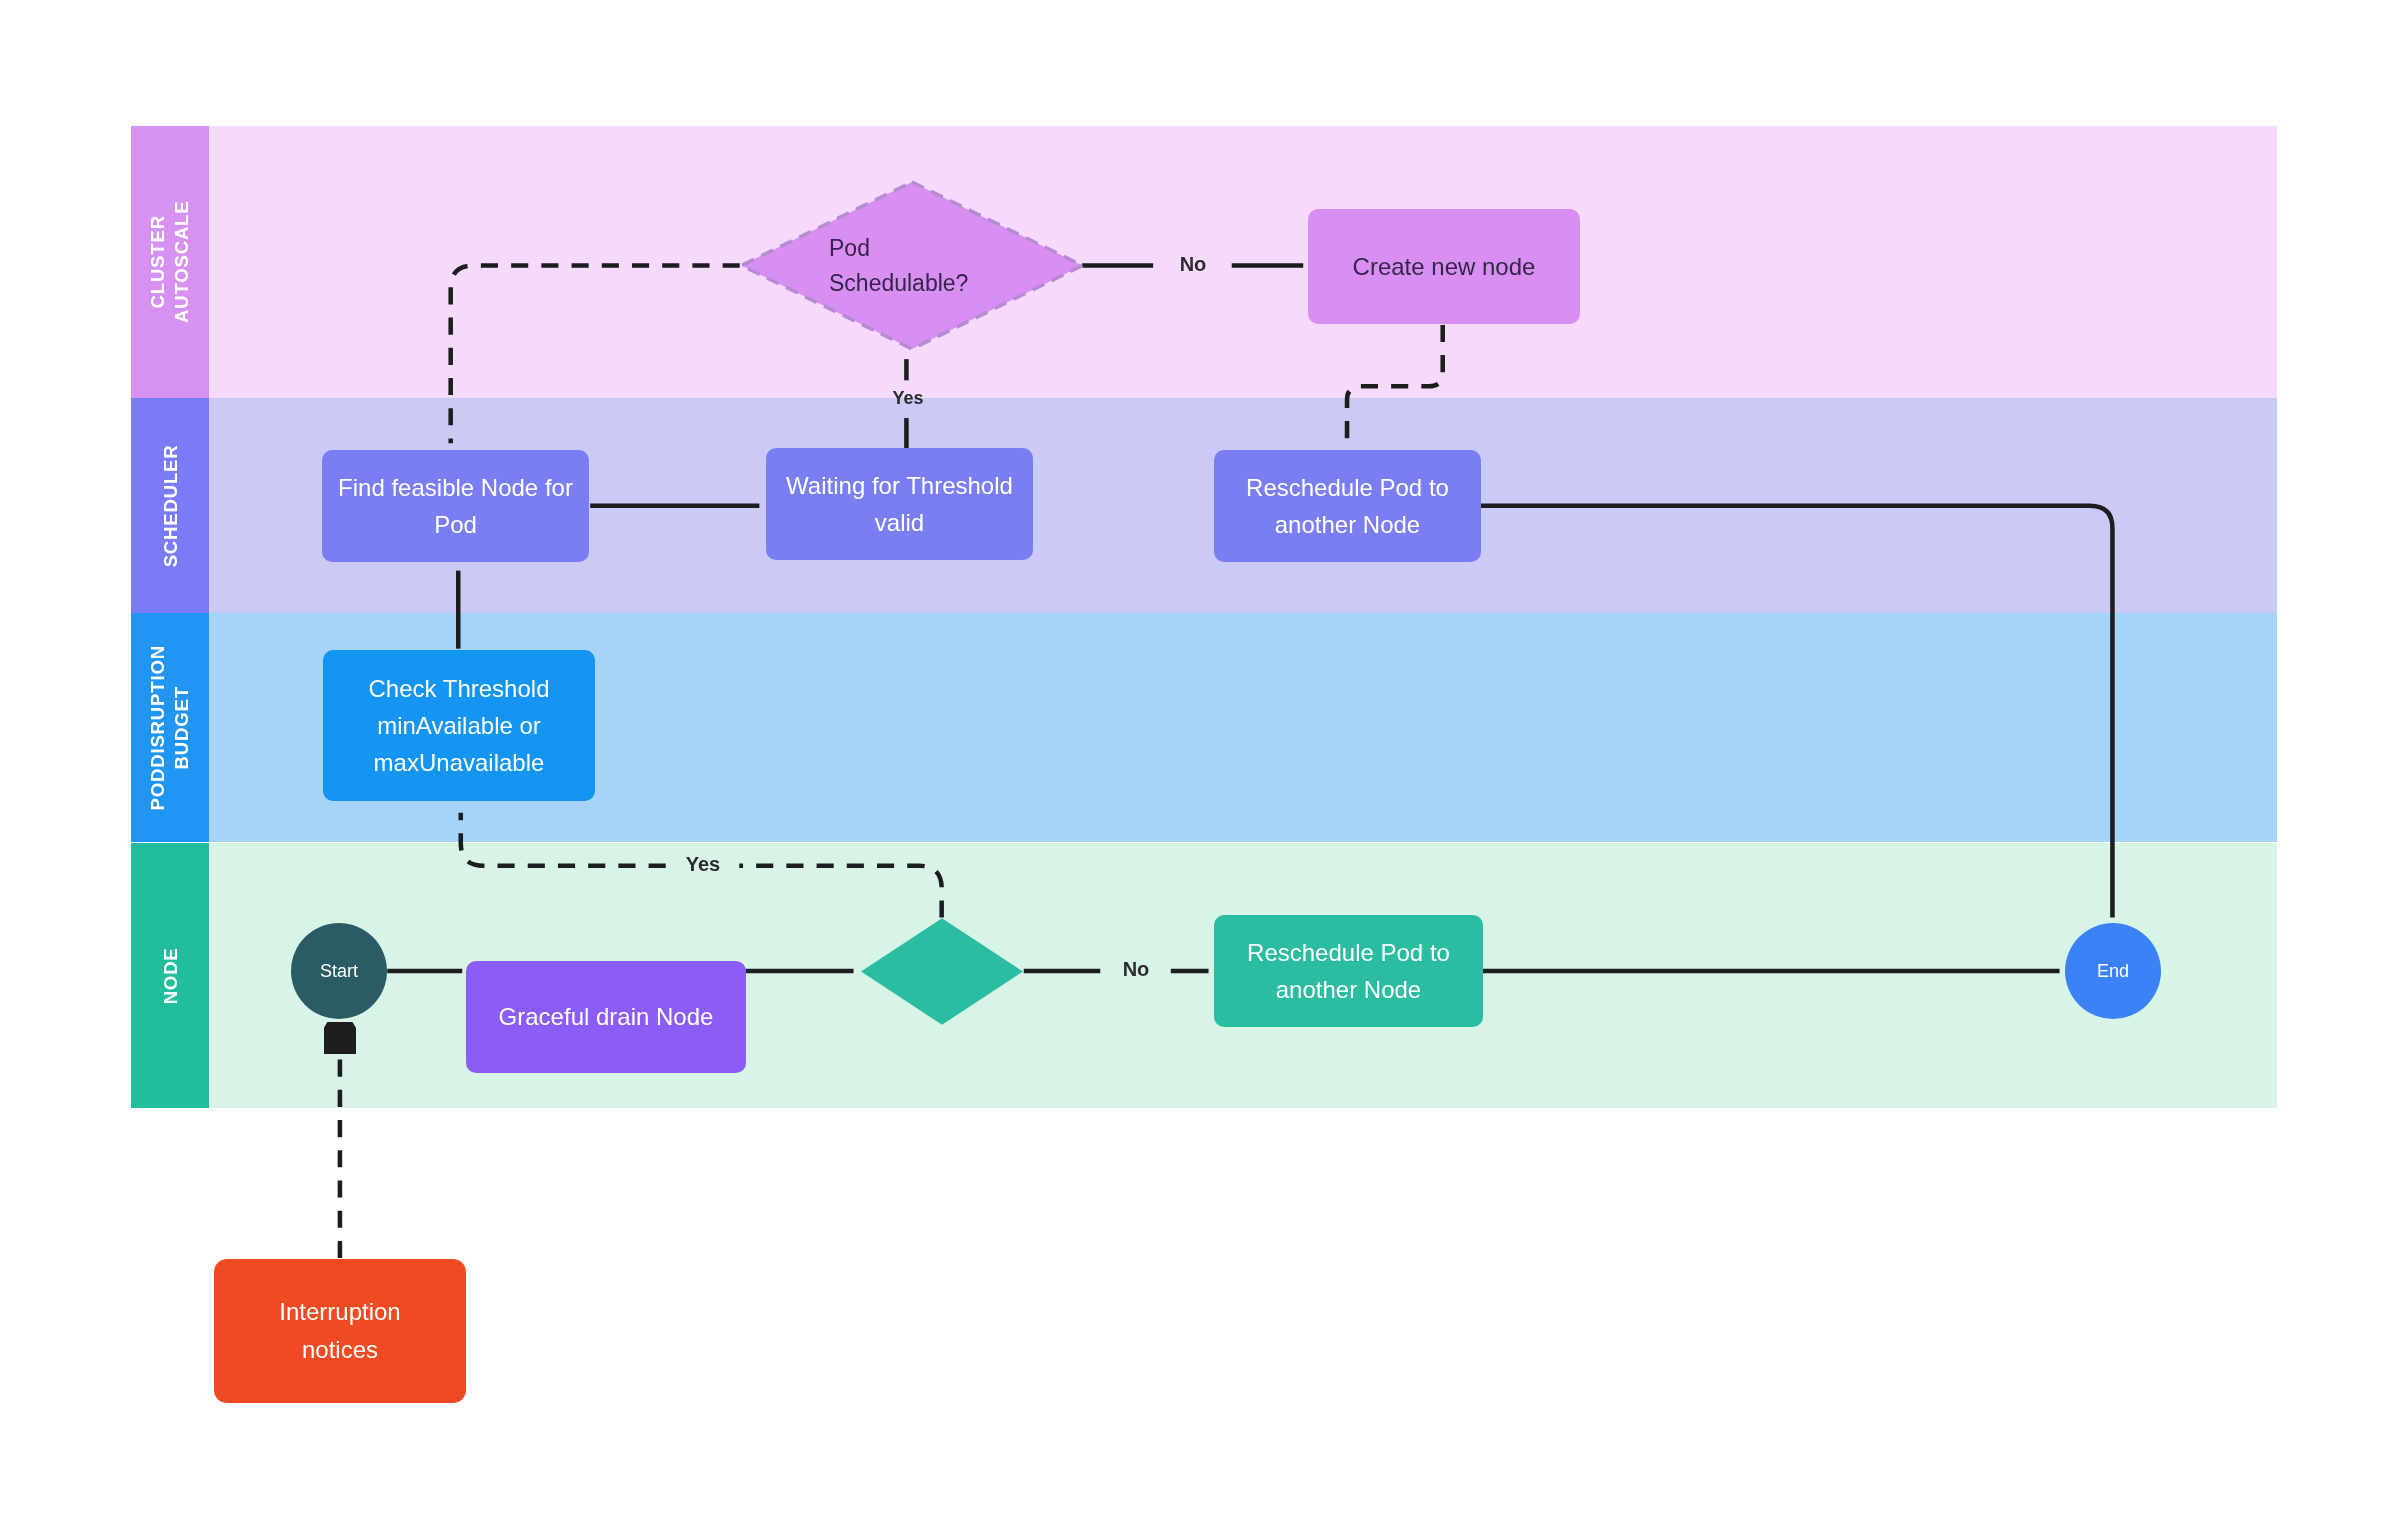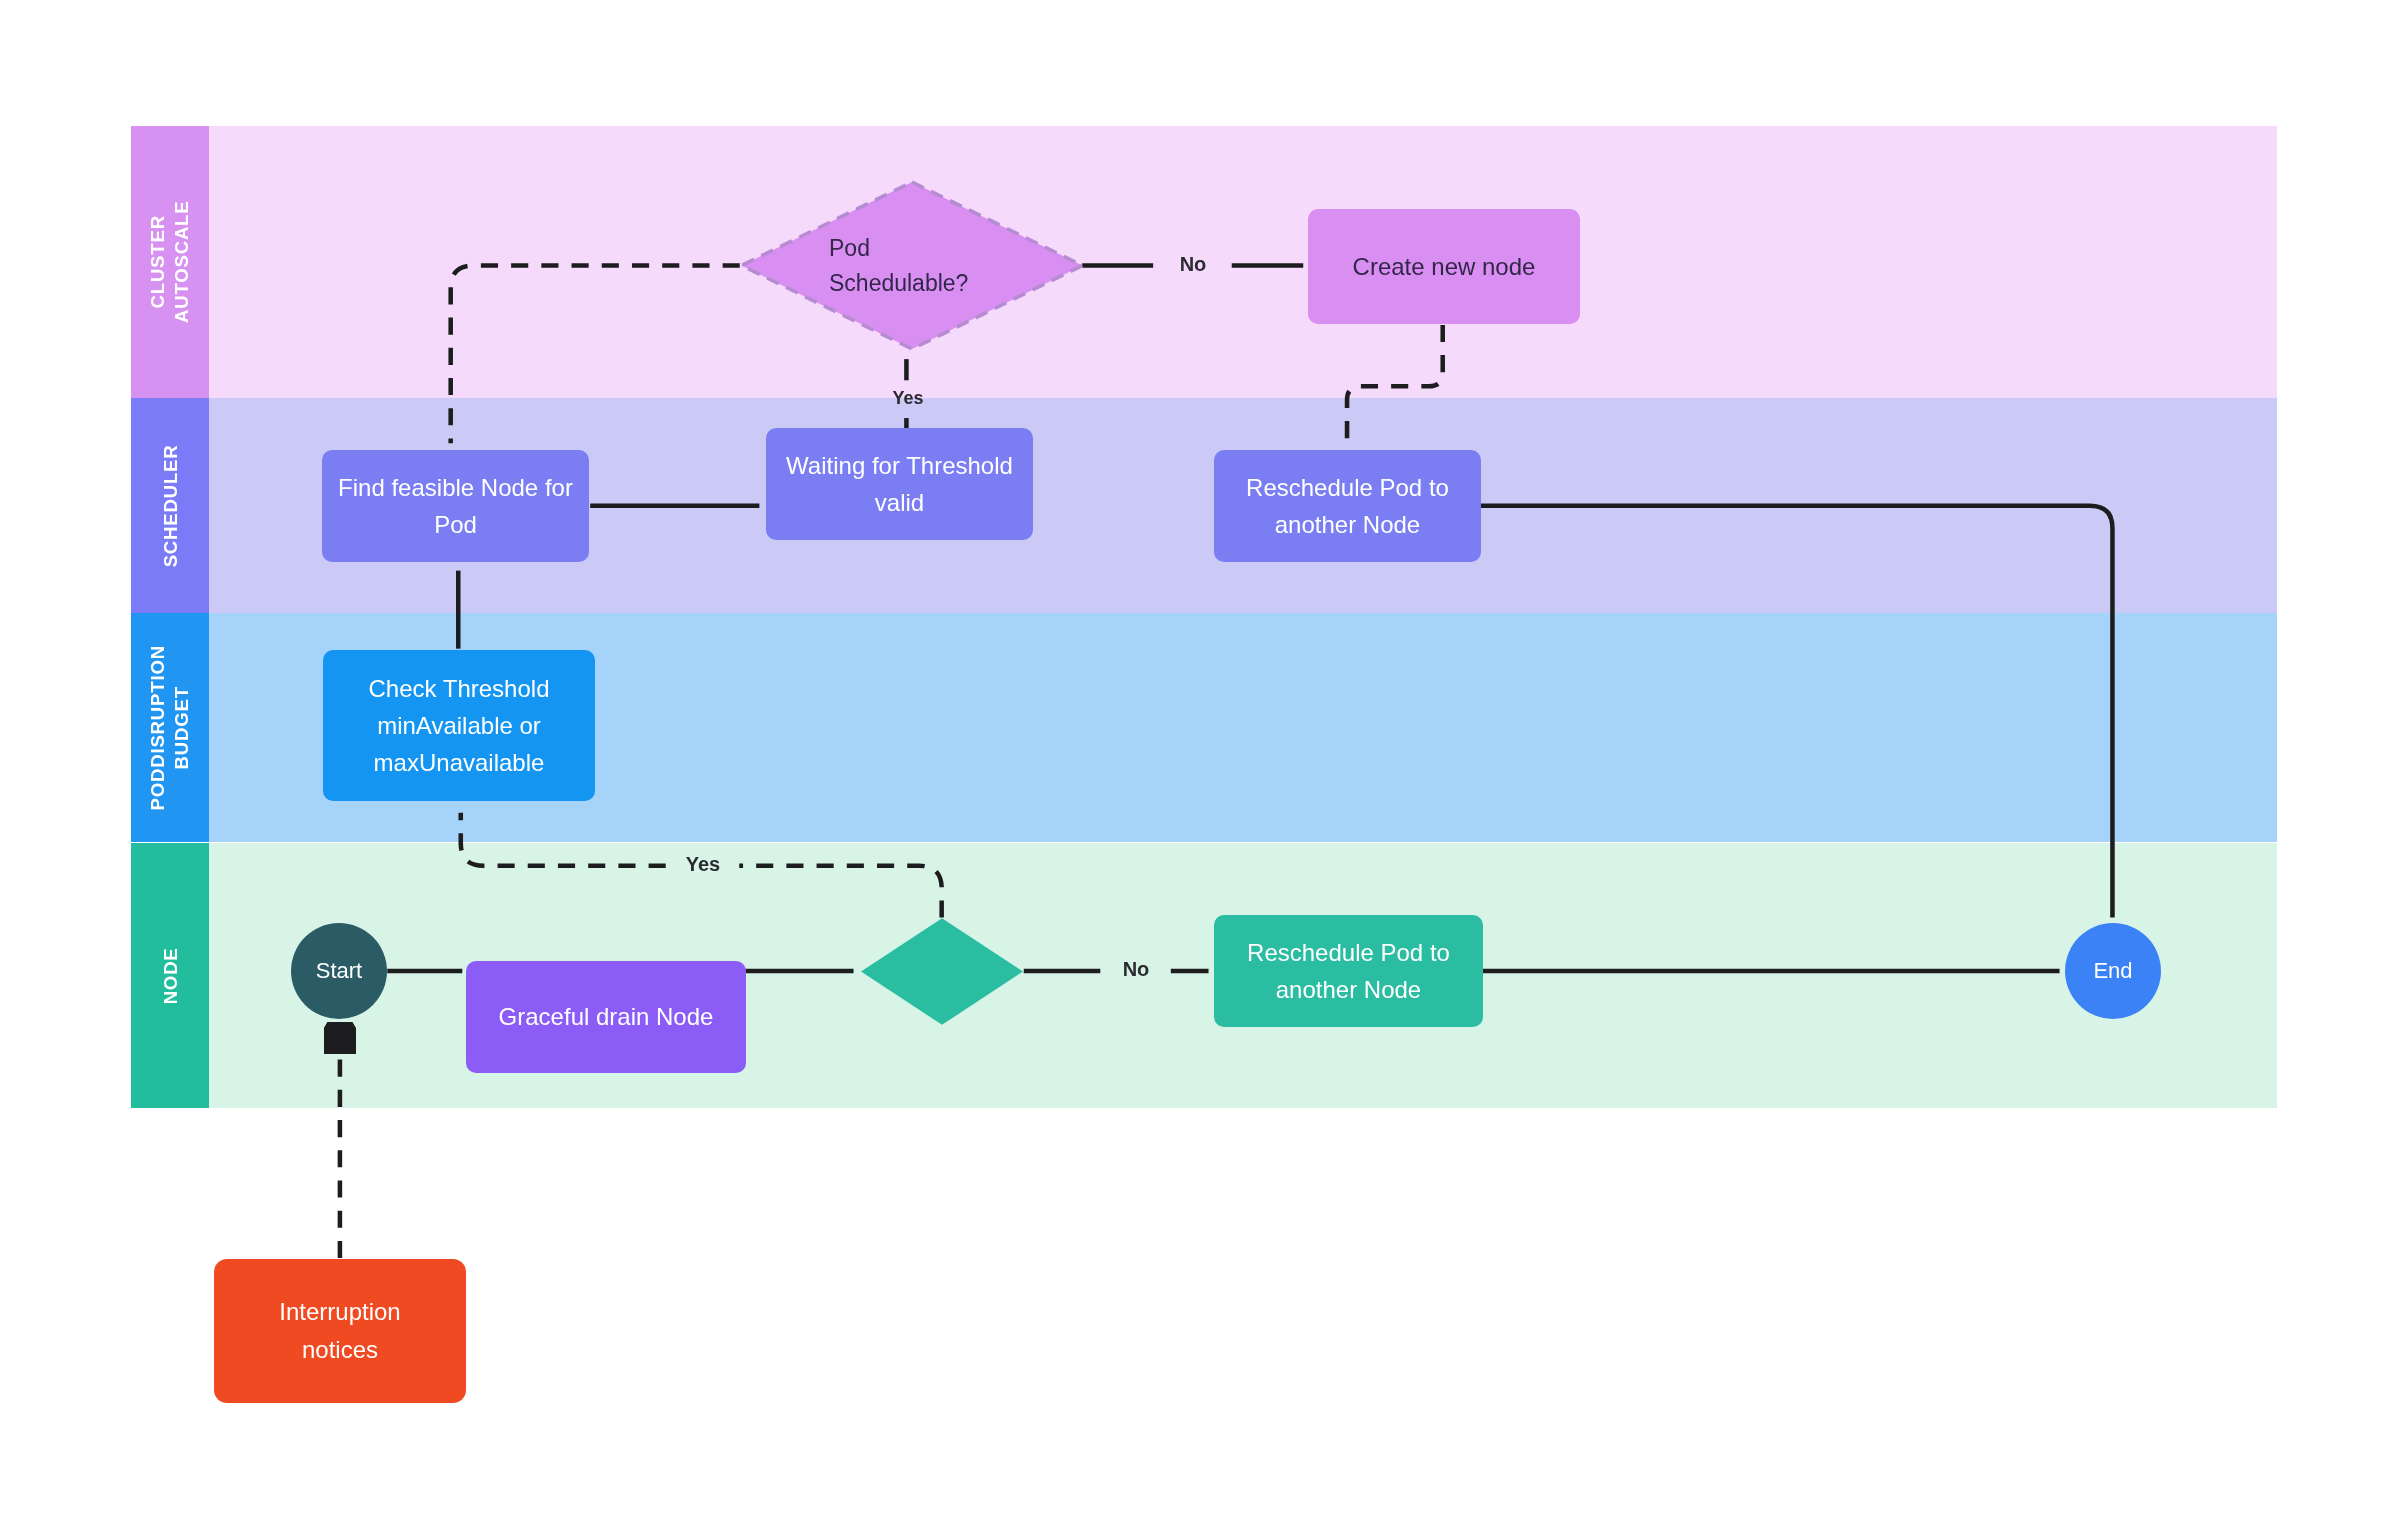--- a/index.html
+++ b/index.html
@@ -19,37 +19,37 @@
   
   svg.wires{position:absolute;left:0;top:0;z-index:2;}
   svg.wires path{fill:none;stroke-width:9px;}
   svg.wires path.dash{stroke-dasharray:34 26;}
 
   
   .node{position:absolute;display:flex;align-items:center;justify-content:center;
         text-align:center;z-index:3;box-sizing:border-box;}
   .proc{border-radius:10px;color:#ffffff;font-size:24px;line-height:1.55;}
   .proc .inner{max-width:237px;}
-  .terminator{border-radius:50%;color:#ffffff;font-size:22px;}
+  .terminator{border-radius:50%;color:#ffffff;font-size:18px;}
   .dshape{position:absolute;z-index:3;}
   .dlabel{position:absolute;display:flex;align-items:center;justify-content:center;
           text-align:left;z-index:4;font-size:23px;line-height:1.5;}
 
   
   .edge-label{position:absolute;transform:translate(-50%,-50%);z-index:4;
               font-size:20px;font-weight:600;color:#2b2b31;}
   .edge-label.small{font-size:18px;font-weight:700;}
 
   
   #n-pod-diamond   {left:738px;top:179px;width:348px;height:173px;}
   #l-pod-diamond   {left:738px;top:179px;width:348px;height:173px;}
   #l-pod-diamond .inner{max-width:166px;}
   #n-create        {left:1308px;top:209px;width:272px;height:115px;}
   #n-find          {left:322px;top:450px;width:267px;height:112px;}
-  #n-waiting       {left:766px;top:428px;width:267px;height:112px;}
+  #n-waiting       {left:766px;top:448px;width:267px;height:112px;}
   #n-resched-sched {left:1214px;top:450px;width:267px;height:112px;}
   #n-check         {left:323px;top:650px;width:272px;height:151px;}
   #n-start         {left:291px;top:923px;width:96px;height:96px;}
   #n-graceful      {left:466px;top:915px;width:280px;height:112px;}
   #n-pdb-diamond   {left:859px;top:916px;width:166px;height:111px;}
   #l-pdb-diamond   {left:859px;top:916px;width:166px;height:111px;color:#ffffff;}
   #n-resched-node  {left:1214px;top:915px;width:269px;height:112px;}
   #n-end           {left:2065px;top:923px;width:96px;height:96px;}
   #n-interruption  {left:214px;top:1259px;width:252px;height:144px;border-radius:13px;
                     color:#ffffff;font-size:24px;line-height:1.6;}

